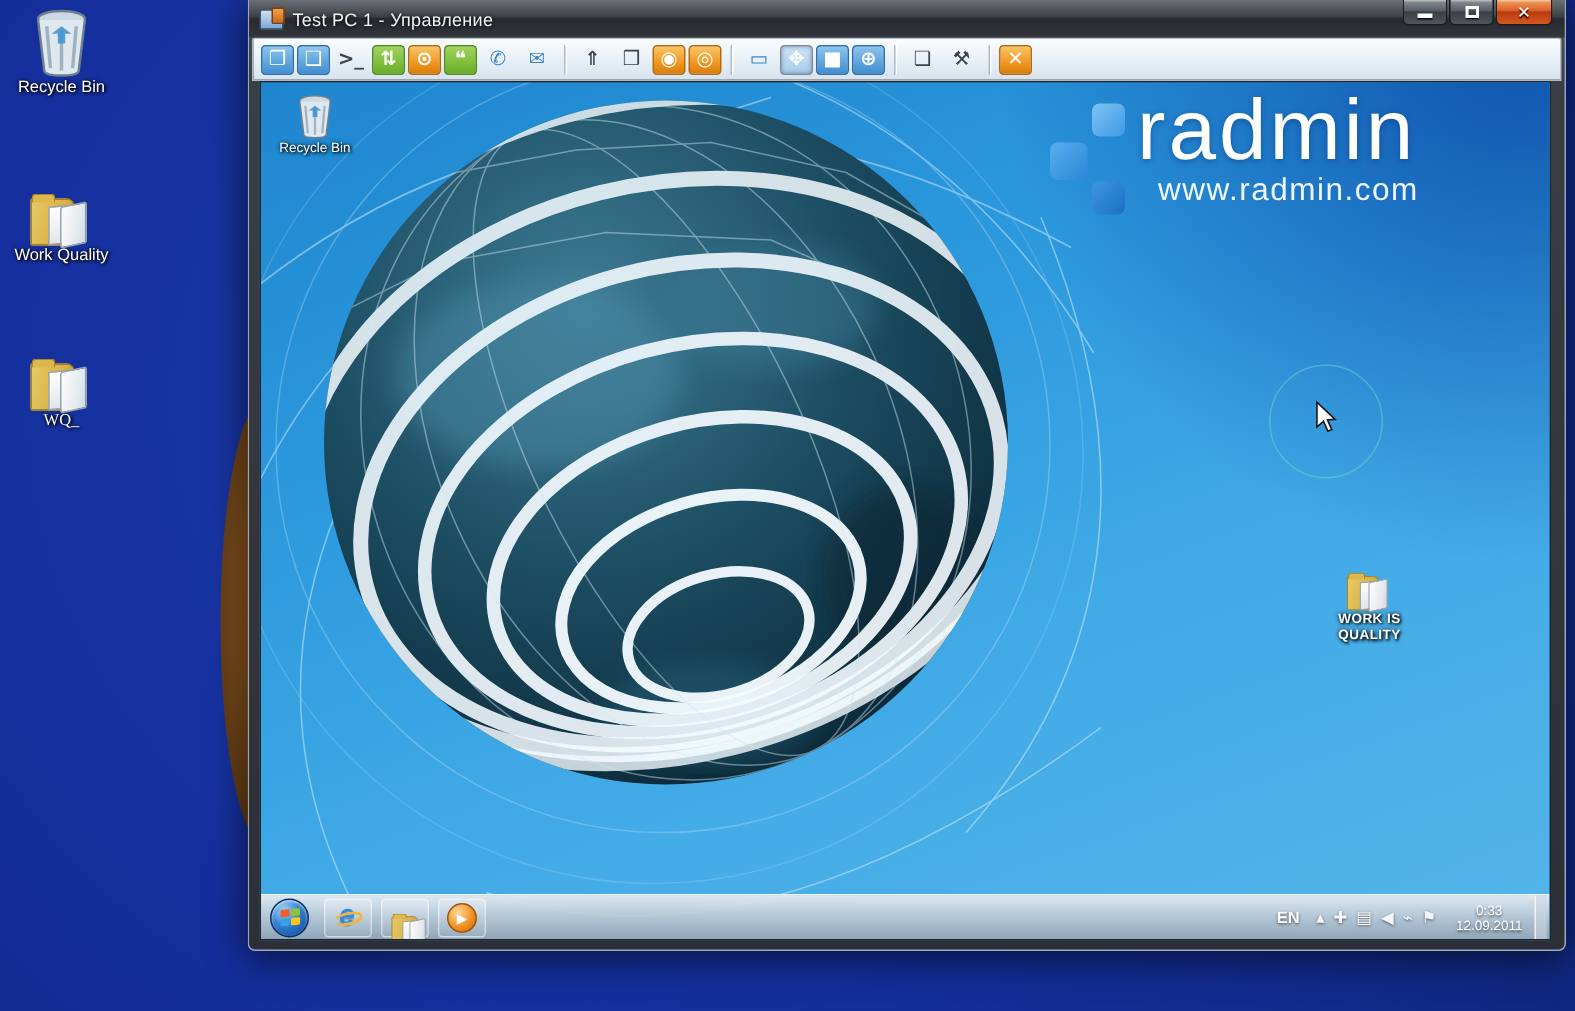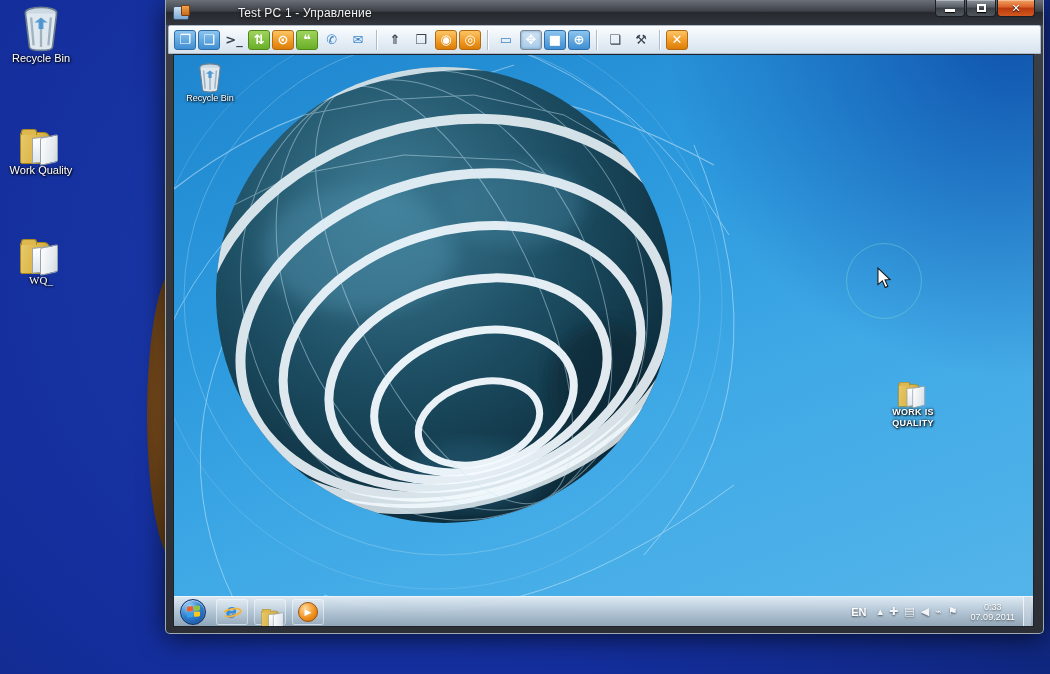--- a/index.html
+++ b/index.html
@@ -59,21 +59,21 @@
     border-radius:0; 
   }
   .titlebar .app-icon {
     width:16px; height:14px; margin-right:6px; position:relative;
     background:linear-gradient(180deg,#cfe2f2,#7aa8d6); border:1px solid #41546b; border-radius:2px;
   }
   .titlebar .app-icon:before {
     content:""; position:absolute; right:-2px; top:-2px; width:7px; height:9px;
     background:linear-gradient(180deg,#f3a24a,#c96a1c); border:1px solid #7c3f0d; border-radius:1px;
   }
-  .title-text { color:#f2f2f2; font-size:12px; text-shadow:0 1px 3px #000; letter-spacing:.2px;margin-left:43px; }
+  .title-text { color:#f2f2f2; font-size:12px; text-shadow:0 1px 3px #000; letter-spacing:.2px; }
   .win-controls { position:absolute; right:8px; top:0; display:flex; }
   .win-btn {
     height:17px; border:1px solid #1c1e22; border-top:none; cursor:pointer;
     display:flex; align-items:center; justify-content:center;
     border-radius:0 0 4px 4px; margin-left:1px;
     background:linear-gradient(180deg,#8d939a 0%,#565c63 45%,#3a3f45 50%,#51565c 100%);
     box-shadow:inset 0 1px 0 rgba(255,255,255,.35);
   }
   .win-btn.minimize,.win-btn.maximize { width:30px; }
   .win-btn.close {
@@ -329,20 +329,31 @@
         <g stroke="#cfe9f7" fill="none" opacity=".45">
           <ellipse cx="270" cy="240" rx="228" ry="150" transform="rotate(64 270 240)" stroke-width="1"></ellipse>
           <ellipse cx="270" cy="240" rx="228" ry="90" transform="rotate(64 270 240)" stroke-width="1"></ellipse>
           <ellipse cx="270" cy="240" rx="228" ry="200" transform="rotate(70 270 240)" stroke-width="1"></ellipse>
           <path d="M60,90 L130,60 L210,45 L300,40 L390,60 L460,100" stroke-width="1"></path>
           <path d="M40,160 L120,120 L230,100 L340,105 L440,150" stroke-width="1"></path>
         </g>
       </g>
     </svg>
 
+    <div class="radmin-logo">
+      <div class="logo-squares">
+        <div class="sq s1"></div>
+          <div class="sq s2"></div>
+          <div class="sq s3"></div>
+      </div>
+      <div class="logo-text">
+        <div class="logo-brand">radmin</div>
+        <div class="logo-url">www.radmin.com</div>
+      </div>
+    </div>
 
     <div class="remote-icon ri-recycle">
       <div class="glyph-box bin-small" style="height:32px;display:flex;align-items:flex-end;justify-content:center;">
         <svg viewBox="0 0 24 28">
           <ellipse cx="12" cy="4" rx="9.5" ry="3.2" fill="#cdd9e2" stroke="#6d7f8e" stroke-width="1"></ellipse>
           <path d="M2.5,4.5 L5,25 Q5.3,27 12,27 Q18.7,27 19,25 L21.5,4.5" fill="#dfe8ee" stroke="#6d7f8e" stroke-width="1"></path>
           <path d="M6,7 L7.5,24 M12,8 L12,25 M18,7 L16.5,24" stroke="#9fb2c0" stroke-width="1.4" fill="none"></path>
           <path d="M8,10 l4,-3 l4,3 l-2.5,0 l0,4 l-3,0 l0,-4 z" fill="#3f8fd0" opacity=".85"></path>
         </svg>
       </div>
@@ -397,20 +408,20 @@
       <div class="tray">
         <span class="tray-lang">EN</span>
         <span class="tray-ico">▴</span>
         <span class="tray-ico">✚</span>
         <span class="tray-ico">▤</span>
         <span class="tray-ico">◀</span>
         <span class="tray-ico">⌁</span>
         <span class="tray-ico">⚑</span>
         <div class="tray-clock">
           <div>0:33</div>
-          <div>07.09.2011</div>
+          <div>12.09.2011</div>
         </div>
         <div class="show-desktop"></div>
       </div>
     </div>
 
   </div>
 </div>
 
 </body></html>

